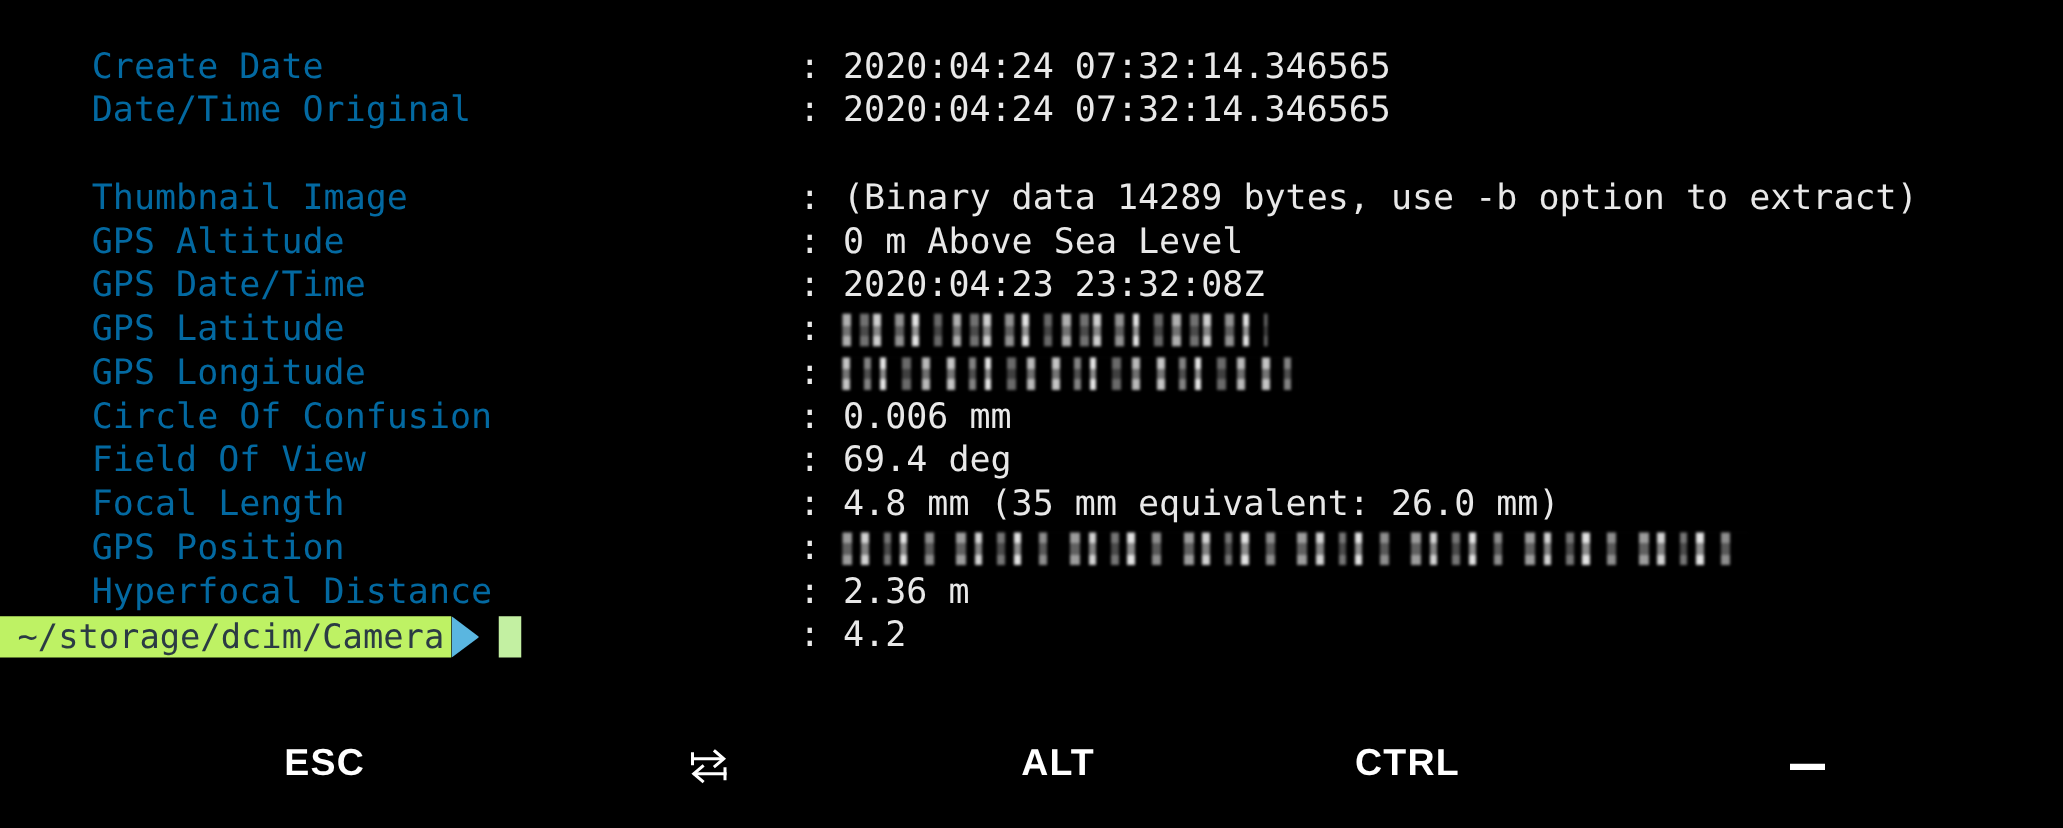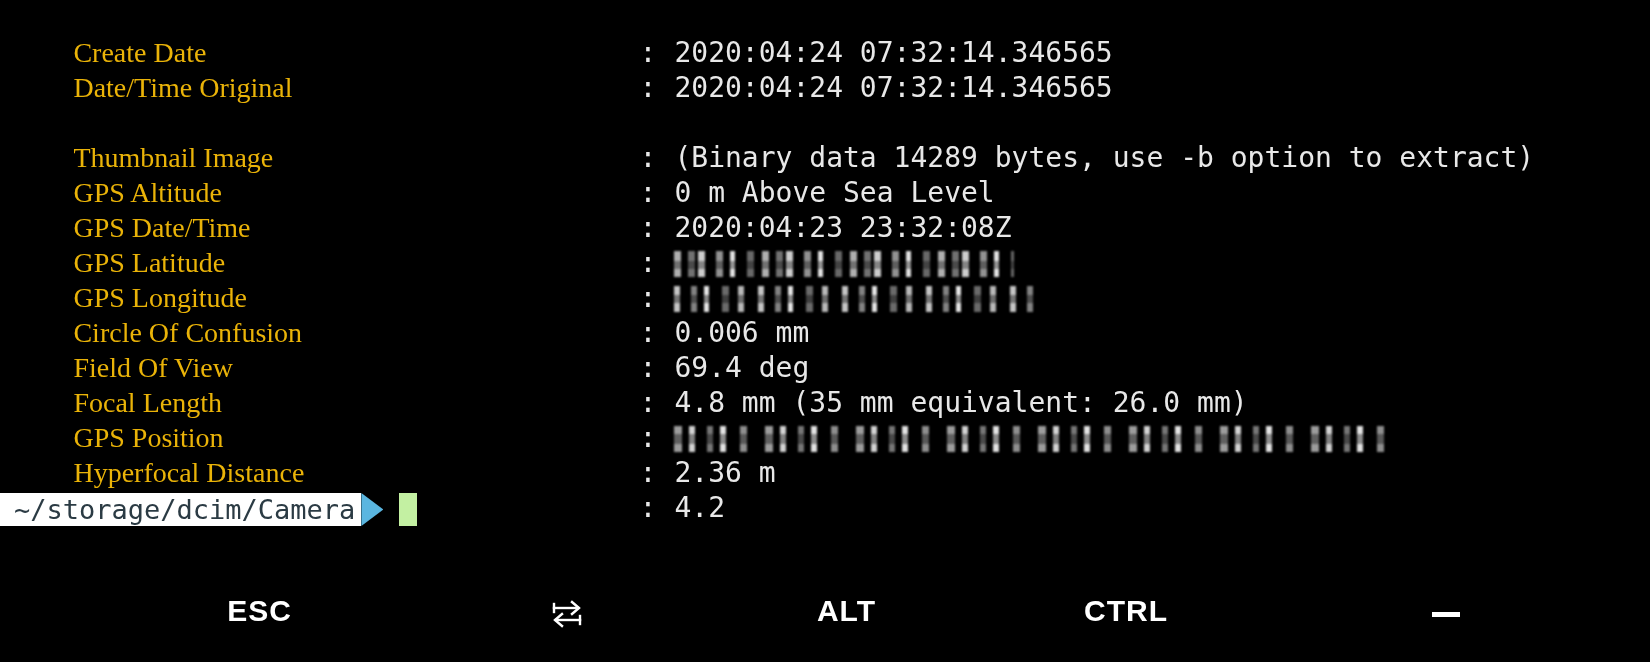--- a/index.html
+++ b/index.html
@@ -32,22 +32,21 @@
     white-space: pre;
     color: #e8e8e8;
     font-size: 28px;
     letter-spacing: 0px;
     font-family: "DejaVu Sans Mono", "Liberation Mono", monospace;
   }
 
   .tag {
     display: inline-block;
     width: 566px;
-    color: #eab308;
-    font-family: Liberation Serif, serif;
+    color: #0369a1;
   }
   .colon {
     display: inline-block;
     width: 35px;
     color: #e8e8e8;
   }
   .val {
     color: #e8e8e8;
   }
 
@@ -126,21 +125,21 @@
   
   #prompt-line {
     position: absolute;
     left: 0;
     top: 493px;
     height: 33px;
     display: flex;
     align-items: stretch;
   }
   .prompt-seg {
-    background: #ffffff;
+    background: #bef264;
     color: #2b3b44;
     font-size: 27px;
     line-height: 33px;
     height: 33px;
     padding: 0 6px 0 14px;
     white-space: pre;
     font-family: "DejaVu Sans Mono", "Liberation Mono", monospace;
   }
   .prompt-arrow {
     width: 22px;

